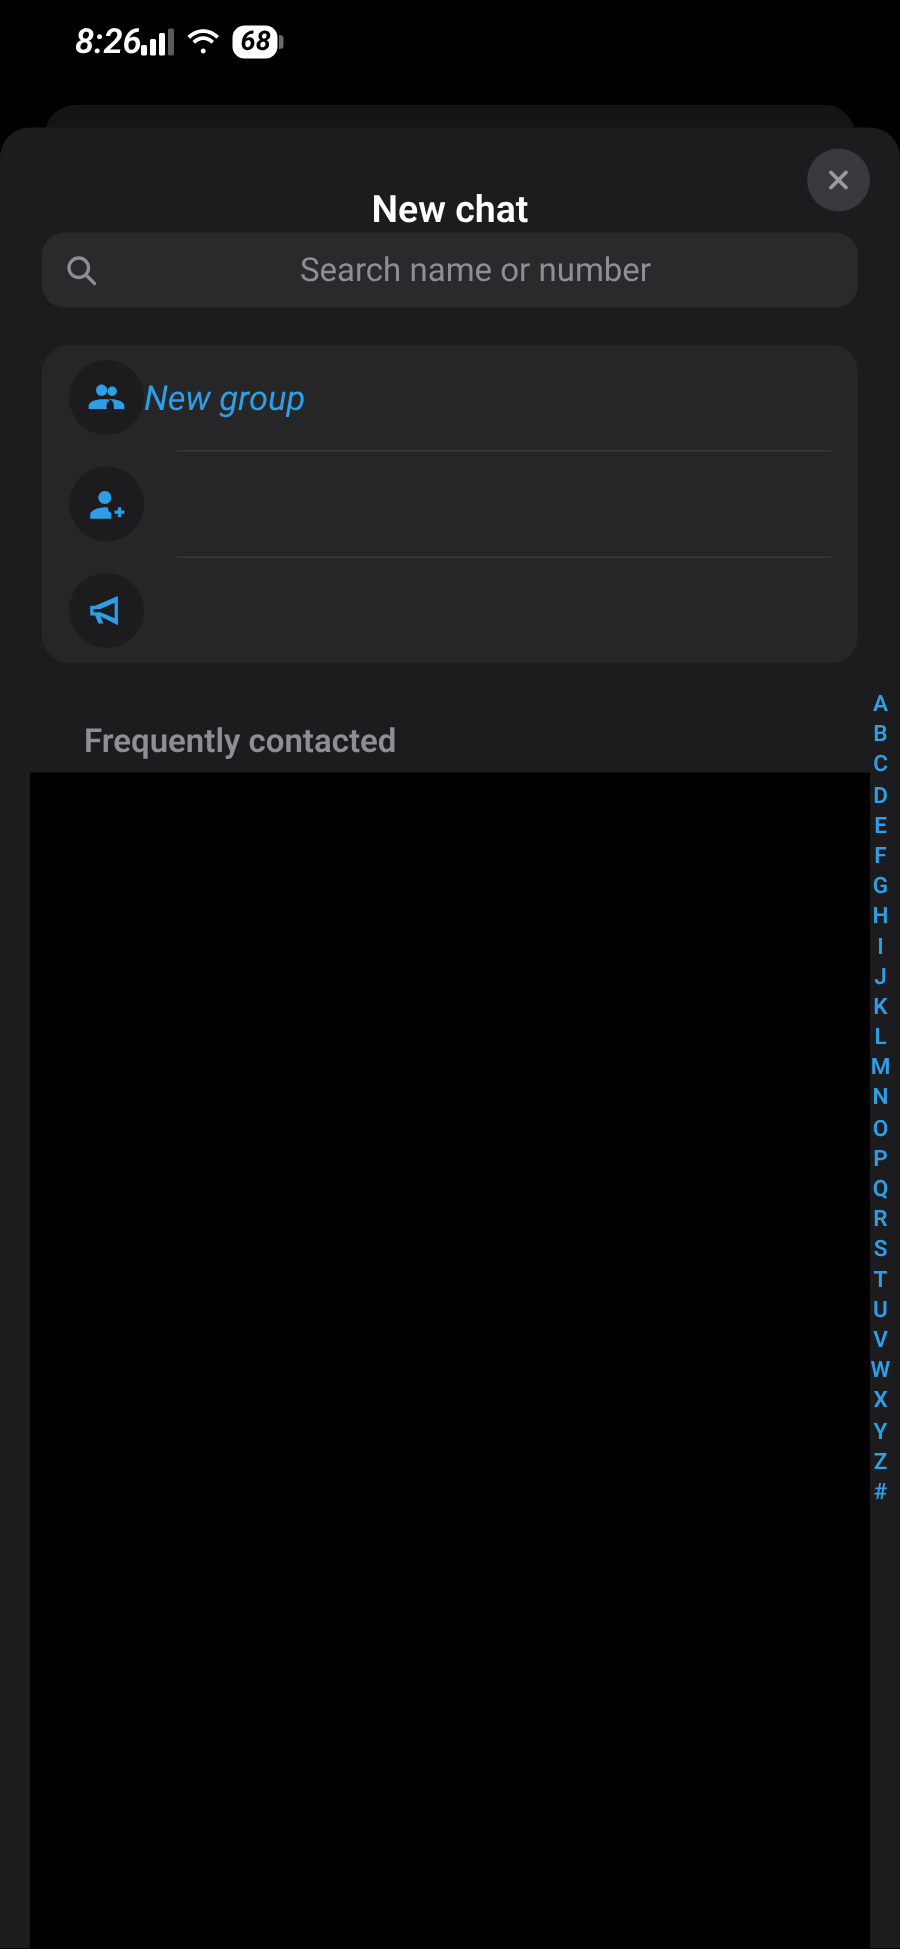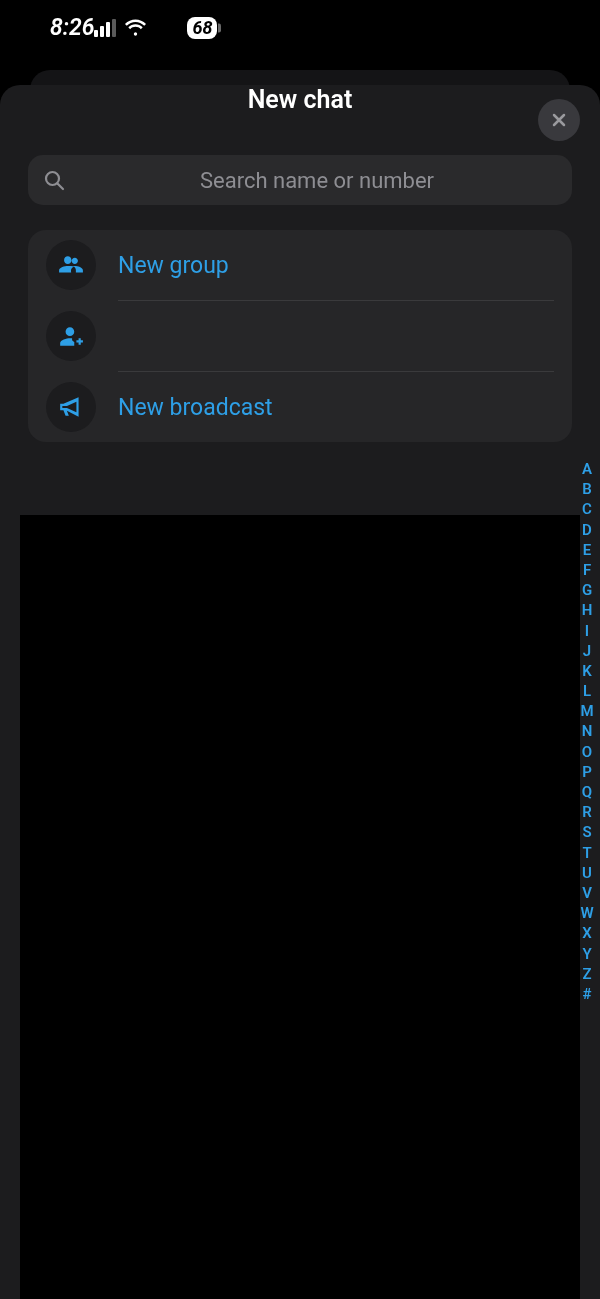--- a/index.html
+++ b/index.html
@@ -37,21 +37,20 @@
       align-items: center;
       background: #fff;
       color: #000;
       border-radius: 8px;
       padding: 1px 5px 1px 5px;
       font-size: 18px;
       font-weight: 700;
       position: relative;
       height: 22px;
       line-height: 20px;
-      margin-left: 32px;
     }
     .battery-pill::after {
       content: '';
       position: absolute;
       right: -4px;
       top: 50%;
       transform: translateY(-50%);
       width: 3px;
       height: 9px;
       background: #6a6a6a;
@@ -72,21 +71,21 @@
       left: 30px;
       right: 30px;
       height: 40px;
       background: #141416;
       border-radius: 20px 20px 0 0;
     }
     .sheet-header {
       position: relative;
       height: 70px;
       display: flex;
-      align-items: flex-start;
+      align-items: flex-end;
       justify-content: center;
     }
     .sheet-title {
       font-size: 25px;
       font-weight: 600;
       color: #fff;
     }
     .close-btn {
       position: absolute;
       right: 20px;
@@ -131,22 +130,22 @@
       margin: 25px 28px 0 28px;
       background: #262628;
       border-radius: 18px;
       padding: 0 0 0 0;
     }
     .action-row {
       display: flex;
       align-items: center;
       height: 70px;
       padding: 0 18px;
-      gap: 22px;
       cursor: pointer;
+      font-style: italic;
     }
     .action-row .icon-circle {
       width: 50px;
       height: 50px;
       border-radius: 50%;
       background: #1c1c1e;
       display: flex;
       align-items: center;
       justify-content: center;
       flex-shrink: 0;
@@ -276,24 +275,24 @@
           </svg>
       </div>
     </div>
     <div class="action-divider"></div>
     <div class="action-row">
       <div class="icon-circle">
         <svg viewBox="0 0 24 24">
             <path d="M19 3L5 9H2v6h3l2 5h3l-1.8-4.5L19 21V3zm-2 4.2v9.6L8.3 13H4v-2h4.3L17 7.2z" fill="#2e9fe6"></path>
           </svg>
       </div>
-      <div class="action-label">New broadcast</div>
     </div>
   </div>
 
+  <div class="section-header">Frequently contacted</div>
 
   <div class="list-area"></div>
 
   <div class="alpha-index" id="alpha-index">
       <span>A</span>
       <span>B</span>
       <span>C</span>
       <span>D</span>
       <span>E</span>
       <span>F</span>

